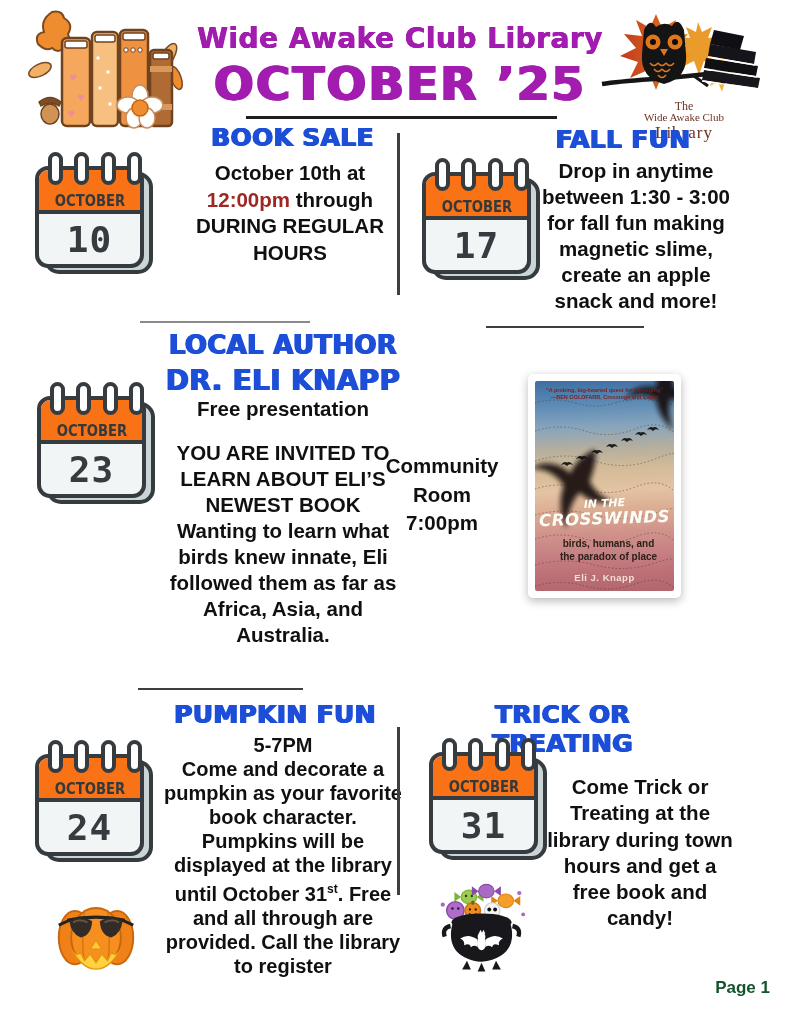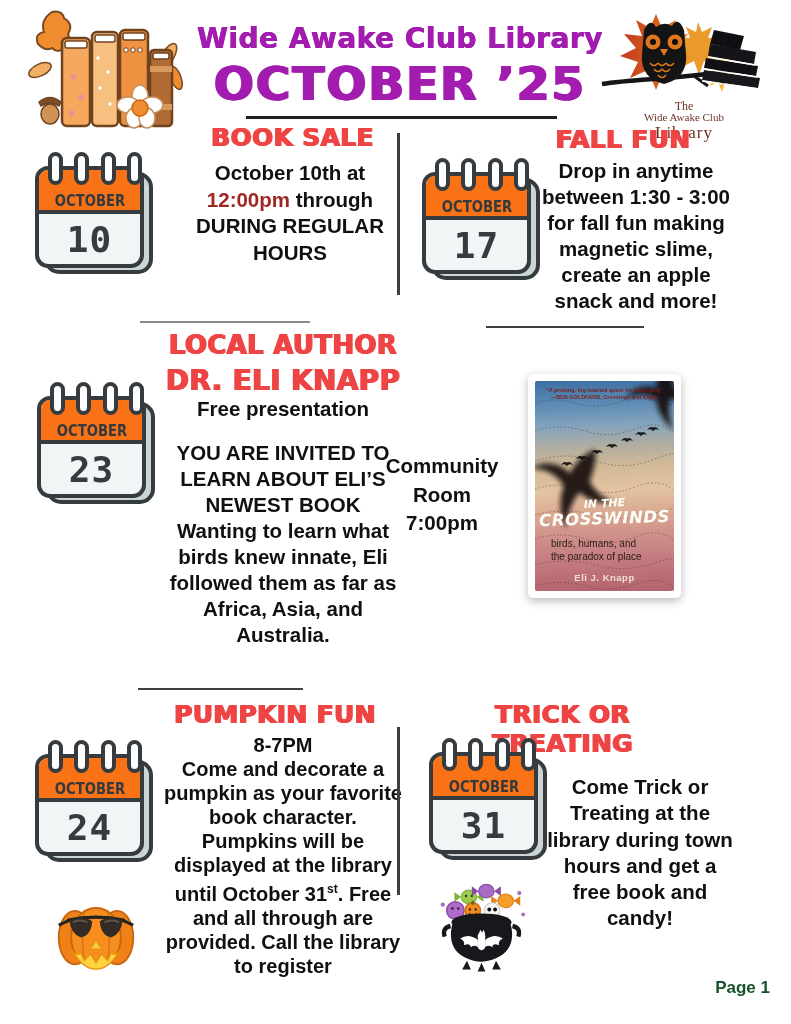--- a/index.html
+++ b/index.html
@@ -12,21 +12,21 @@
   .h-month{font:bold 47px "DejaVu Sans",sans-serif;letter-spacing:2px;margin-top:1px;
            text-shadow:1.2px 0 currentColor,-1.2px 0 currentColor;}
   .h-underline{position:absolute;left:246px;top:116px;width:311px;height:3px;background:#1f1f1f;}
   .books-illo{position:absolute;left:18px;top:6px;width:170px;height:126px;}
   .logo{position:absolute;left:594px;top:10px;width:180px;}
   .logo-text{text-align:center;color:#6e3224;font-family:"Liberation Serif",serif;line-height:1.04;margin-top:-6px;}
   .lt1{font-size:12px;}
   .lt2{font-size:11px;}
   .lt3{font-size:17px;letter-spacing:1px;}
   
-  .sec-title{position:absolute;font:bold 25px "DejaVu Sans",sans-serif;color:#ef4444;text-align:center;
+  .sec-title{position:absolute;font:bold 25px "DejaVu Sans",sans-serif;color:#1d4ed8;text-align:center;
              text-shadow:.8px 0 currentColor,-.8px 0 currentColor;letter-spacing:.3px;}
   .tb{position:absolute;text-align:center;font-weight:bold;font-size:20.5px;color:#101010;line-height:26.5px;}
   .red{color:#9e2723;text-align:right;}
   sup{font-size:12px;}
   
   .calendar{position:absolute;width:118px;height:122px;}
   .cal-shadow{position:absolute;left:10px;top:20px;width:101px;height:94px;background:#ccd5d5;
               border:4px solid #363b40;border-radius:15px;}
   .cal-card{position:absolute;left:1px;top:14px;width:101px;height:94px;border:4px solid #363b40;
             border-radius:13px;overflow:hidden;background:#f1f5f5;}
@@ -45,22 +45,22 @@
   .cover{position:relative;width:139px;height:210px;overflow:hidden;border-radius:2px;
          background:linear-gradient(178deg,#3d6fa3 0%,#5e8cb5 12%,#86a4bd 22%,#b3ae9f 32%,#d4bb97 42%,
          #e3c3a2 52%,#dbab92 62%,#d0928b 72%,#c67f83 82%,#bb6e75 92%,#b3656e 100%);}
   .cover svg{position:absolute;left:0;top:0;}
   .cv-quote{position:absolute;left:0;top:6px;width:100%;text-align:center;color:#7e1f1c;
             font-size:5.5px;line-height:6.5px;font-weight:bold;}
   .cv-inthe{position:absolute;left:0;top:116px;width:100%;text-align:center;color:#fdfdf8;
             font:bold italic 11px "DejaVu Sans",sans-serif;transform:rotate(-3deg);}
   .cv-cross{position:absolute;left:0;top:128px;width:100%;text-align:center;color:#fdfdf8;
             font:bold italic 16.5px "DejaVu Sans",sans-serif;letter-spacing:.5px;transform:rotate(-2deg);}
-  .cv-sub{position:absolute;left:16px;top:157px;width:100%;color:#2b2118;
-          font-weight:normal;font-size:10px;line-height:12.5px;}
+  .cv-sub{position:absolute;left:4px;top:157px;width:100%;text-align:center;color:#2b2118;
+          font-weight:bold;font-size:10px;line-height:12.5px;}
   .cv-author{position:absolute;left:0;top:191px;width:100%;text-align:center;color:#f3ded6;
              font-weight:bold;font-size:9.5px;letter-spacing:.5px;}
   
   .page-label{position:absolute;left:700px;top:978px;width:70px;text-align:right;
               font:bold 17px "Liberation Sans",sans-serif;color:#14532d;}
 </style>
 </head>
 <body>
 
 <div class="canvas">
@@ -315,21 +315,21 @@
     </div>
     <div class="cal-rings">
         <i></i>
         <i></i>
         <i></i>
         <i></i>
       </div>
   </div>
 
   <div class="tb" style="left:128px;top:733px;width:310px;line-height:24px;font-size:20px;">
-    <div>8-7PM</div>
+    <div>5-7PM</div>
     <div>Come and decorate a</div>
     <div>pumpkin as your favorite</div>
     <div>book character.</div>
     <div>Pumpkins will be</div>
     <div>displayed at the library</div>
     <div><span>until October 31</span><sup>st</sup><span>. Free</span></div>
     <div>and all through are</div>
     <div>provided. Call the library</div>
     <div>to register</div>
   </div>

